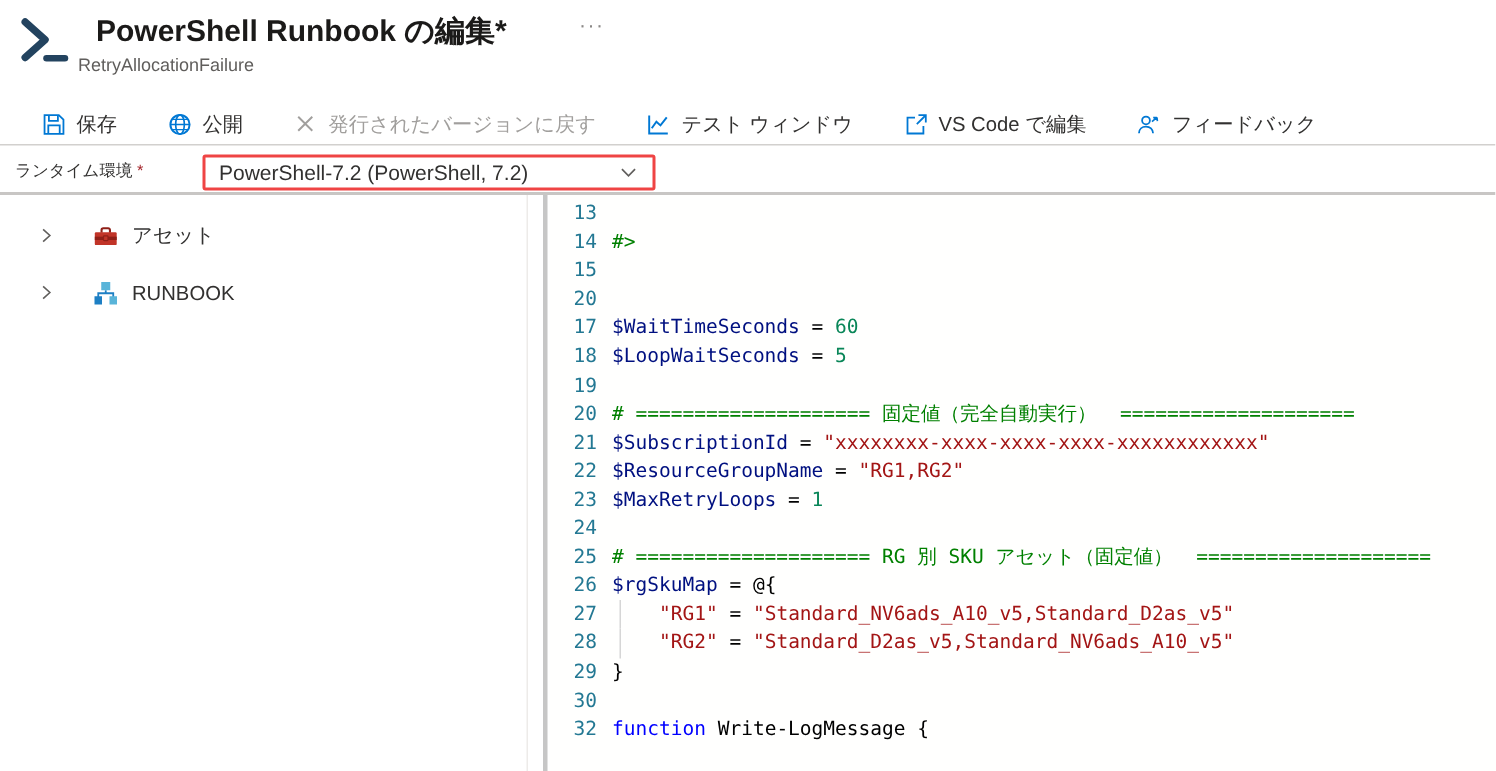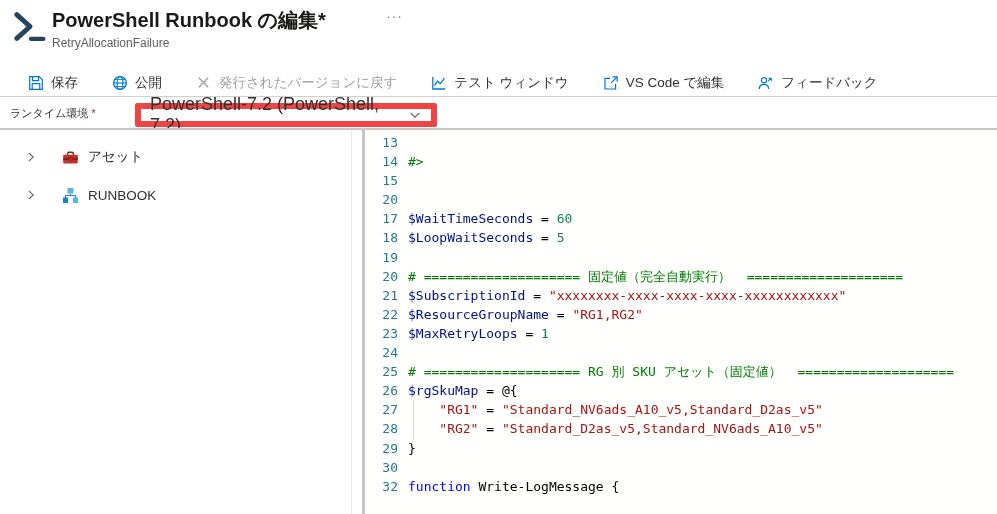--- a/index.html
+++ b/index.html
@@ -4,39 +4,39 @@
 <style>
   html,body{margin:0;padding:0;}
   body{
     width:997px;height:514px;overflow:hidden;position:relative;background:#ffffff;
     font-family:"Liberation Sans",sans-serif;color:#323130;
   }
   svg{display:block;}
 
   
   .header-icon{position:absolute;left:12px;top:9px;width:38px;height:36px;}
-  .page-title{position:absolute;left:52px;top:7px;font-size:20px;font-weight:700;color:var(--title-text);white-space:nowrap;}
+  .page-title{position:absolute;left:64px;top:7px;font-size:20px;font-weight:700;color:var(--title-text);white-space:nowrap;}
   .more-btn{position:absolute;left:386px;top:8px;color:#8a8886;font-size:14px;letter-spacing:1px;cursor:pointer;}
   .page-subtitle{position:absolute;left:52px;top:36px;font-size:12px;color:var(--subtitle-text);}
 
   
   .toolbar{position:absolute;left:28px;top:70px;height:26px;display:flex;align-items:center;gap:34px;}
   .tb-item{display:flex;align-items:center;gap:7px;font-size:13.5px;color:var(--toolbar-text);cursor:pointer;white-space:nowrap;}
   .tb-icon{color:var(--accent);display:flex;width:16px;height:16px;}
   .tb-item.disabled{color:var(--disabled-text);cursor:default;}
   .tb-item.disabled .tb-icon{color:var(--disabled-text);}
   .toolbar-sep{position:absolute;left:0;top:96px;width:997px;height:1px;background:#d2d0ce;}
 
   
   .runtime-label{position:absolute;left:10px;top:106px;font-size:11px;color:var(--toolbar-text);}
   .required{color:var(--required-red);margin-left:3px;}
   .runtime-select{
     position:absolute;left:135px;top:103px;width:302px;height:24px;box-sizing:border-box;
-    border:6px solid #ef4444;border-radius:2px;background:#fff;display:flex;align-items:center;
-    justify-content:space-between;padding:0 9px;font-size:18px;color:var(--toolbar-text);cursor:pointer;
+    border:2px solid #ef4444;border-radius:2px;background:#fff;display:flex;align-items:center;
+    justify-content:space-between;padding:0 9px;font-size:14px;color:var(--toolbar-text);cursor:pointer;
   }
   .select-chevron{color:#605e5c;display:flex;}
   .header-bottom{position:absolute;left:0;top:128px;width:997px;height:2px;background:#c8c6c4;}
 
   
   .main{position:absolute;left:0;top:130px;width:997px;height:384px;}
   .sidebar{position:absolute;left:0;top:0;width:352px;height:100%;box-sizing:border-box;border-right:1px solid #edebe9;padding-top:8px;background:#fff;}
   .side-item{display:flex;align-items:center;height:38px;cursor:pointer;}
   .side-chevron{margin-left:25px;color:#605e5c;display:flex;width:12px;height:12px;}
   .side-icon{margin-left:25px;display:flex;width:17px;height:17px;}

